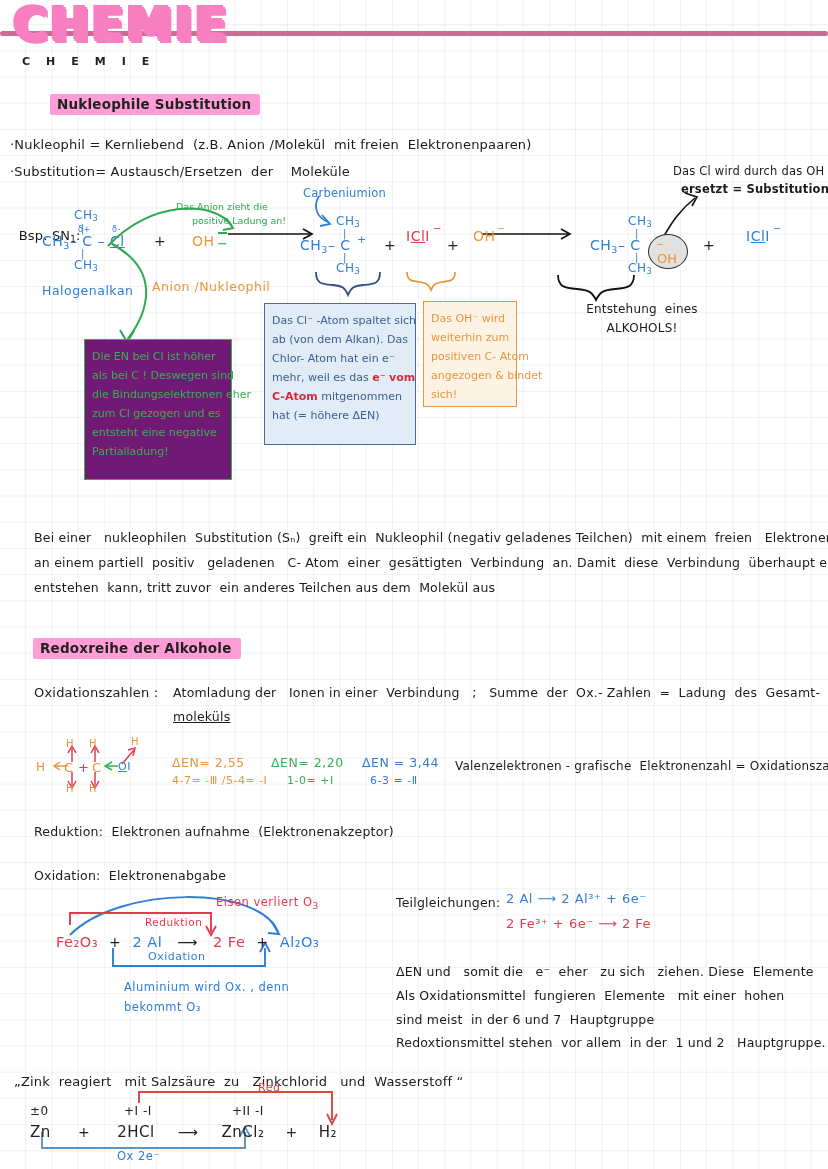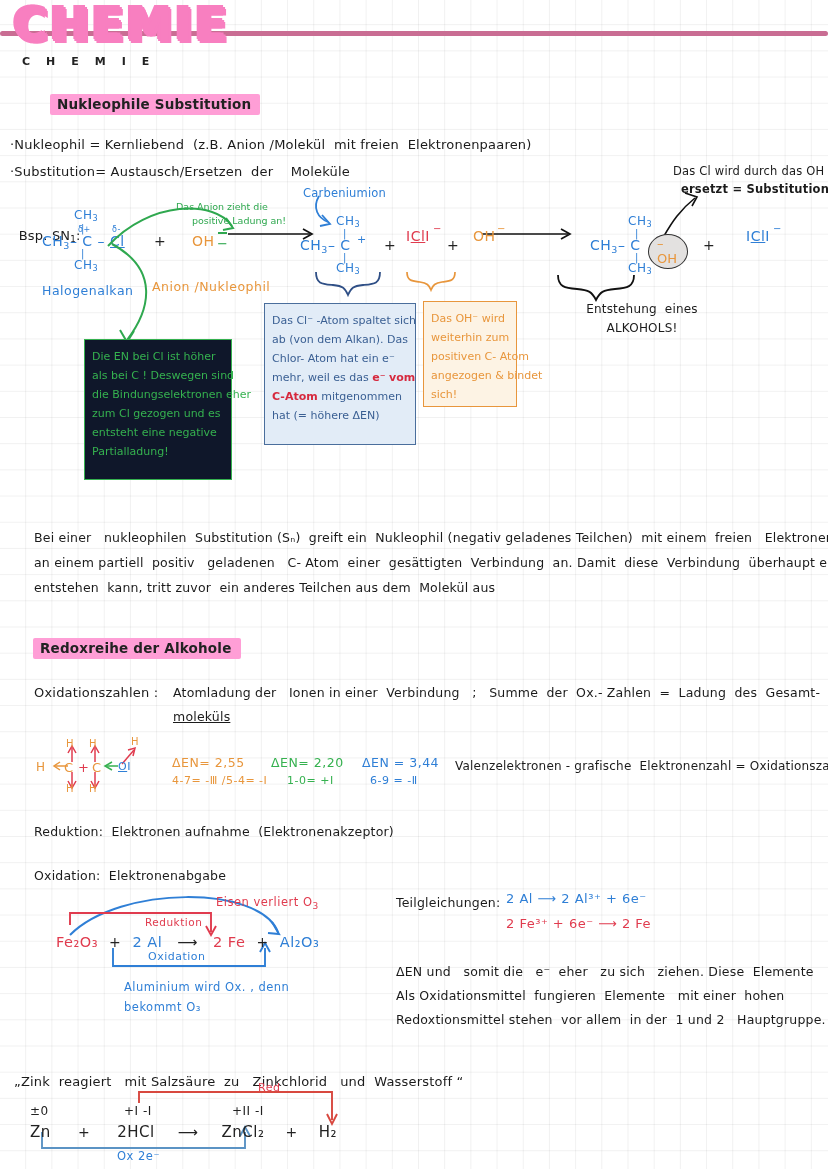--- a/index.html
+++ b/index.html
@@ -40,21 +40,21 @@
   }
 
   
   .t{font-size:13px;line-height:1.55;color:#1b1b1b;white-space:pre;}
   .t-blue{color:#2f7fd6;}
   .t-green{color:#2fa84f;}
   sub{font-size:.68em;vertical-align:-.28em;}
 
   
   .box{position:absolute;box-sizing:border-box;border:1.6px solid #000;padding:8px 7px;}
-  #box-green{border-color:#35b14f;background:#0f172a;}
+  #box-green{border-color:#35b14f;background:#701a75;}
   #box-blue{border-color:#4a6e9c;background:#e2ecf7;}
   #box-orange{border-color:#e8963c;background:#fdf3e4;}
   .box .line{font-size:11px;line-height:1.72;white-space:nowrap;}
   #box-green .line{color:#35b14f;}
   #box-blue .line{color:#3a5f93;}
   #box-orange .line{color:#e8963c;}
   .bold-red{color:#d6293e;font-weight:bold;}
 
   
   .chem{font-size:14px;color:#2f7fd6;white-space:nowrap;letter-spacing:.5px;}
@@ -280,21 +280,21 @@
 <div class="abs" style="left:172px;top:755px;">
   <div class="chem" style="color:#e8963c;font-size:12.5px;">ΔEN= 2,55</div>
   <div class="chem" style="color:#e8963c;font-size:11px;margin-top:4px;">4-7= -Ⅲ /5-4= -I</div>
 </div>
 <div class="abs" style="left:271px;top:755px;">
   <div class="chem" style="color:#35b14f;font-size:12.5px;">ΔEN= 2,20</div>
   <div class="chem" style="color:#35b14f;font-size:11px;margin-top:4px;padding-left:16px;">1-0= +I</div>
 </div>
 <div class="abs" style="left:362px;top:755px;">
   <div class="chem" style="color:#2f7fd6;font-size:12.5px;">ΔEN = 3,44</div>
-  <div class="chem" style="color:#2f7fd6;font-size:11px;margin-top:4px;padding-left:8px;">6-9 = -Ⅱ</div>
+  <div class="chem" style="color:#2f7fd6;font-size:11px;margin-top:4px;padding-left:8px;">6-3 = -Ⅱ</div>
 </div>
 
 <div class="abs t hand" style="left:455px;top:757px;font-size:12px;">Valenzelektronen - grafische  Elektronenzahl = Oxidationszahl</div>
 
 <div class="abs t hand" style="left:34px;top:822px;font-size:12.5px;">Reduktion:  Elektronen aufnahme  (Elektronenakzeptor)</div>
 <div class="abs t hand" style="left:34px;top:866px;font-size:12.5px;">Oxidation:  Elektronenabgabe</div>
 
 <div class="abs" style="left:216px;top:891px;">
   <span class="chem chem-red" style="font-size:11.5px;">Eisen verliert O</span><sub class="chem chem-red" style="font-size:9px;">3</sub>
 </div>
@@ -316,20 +316,21 @@
   <div class="chem t-blue" style="font-size:11.5px;line-height:1.7;">bekommt  O₃</div>
 </div>
 
 <div class="abs t hand" style="left:396px;top:893px;font-size:12.5px;">Teilgleichungen:</div>
 <div class="abs chem t-blue" style="left:506px;top:891px;font-size:13px;">2 Al   ⟶   2 Al³⁺  + 6e⁻</div>
 <div class="abs chem chem-red" style="left:506px;top:916px;font-size:13px;">2 Fe³⁺ + 6e⁻  ⟶  2 Fe</div>
 
 <div class="abs" style="left:396px;top:960px;">
   <div class="t hand" style="font-size:12.5px;line-height:1.9;">ΔEN und   somit die   e⁻  eher   zu sich   ziehen. Diese  Elemente</div>
   <div class="t hand" style="font-size:12.5px;line-height:1.9;">Als Oxidationsmittel  fungieren  Elemente   mit einer  hohen</div>
+  <div class="t hand" style="font-size:12.5px;line-height:1.9;">sind meist  in der 6 und 7  Hauptgruppe</div>
   <div class="t hand" style="font-size:12.5px;line-height:1.9;">Redoxtionsmittel stehen  vor allem  in der  1 und 2   Hauptgruppe.</div>
 </div>
 
 <div class="abs t hand" style="left:14px;top:1072px;font-size:13px;">„Zink  reagiert   mit Salzsäure  zu   Zinkchlorid   und  Wasserstoff “</div>
 
 <div class="abs chem chem-red" style="left:258px;top:1081px;font-size:11px;">Red</div>
 <div class="abs chem t-blue" style="left:117px;top:1149px;font-size:11.5px;">Ox  2e⁻</div>
 
 <div class="abs chem" style="left:30px;top:1104px;color:#222;font-size:12px;">±0</div>
 <div class="abs chem" style="left:124px;top:1104px;color:#222;font-size:12px;">+I -I</div>

